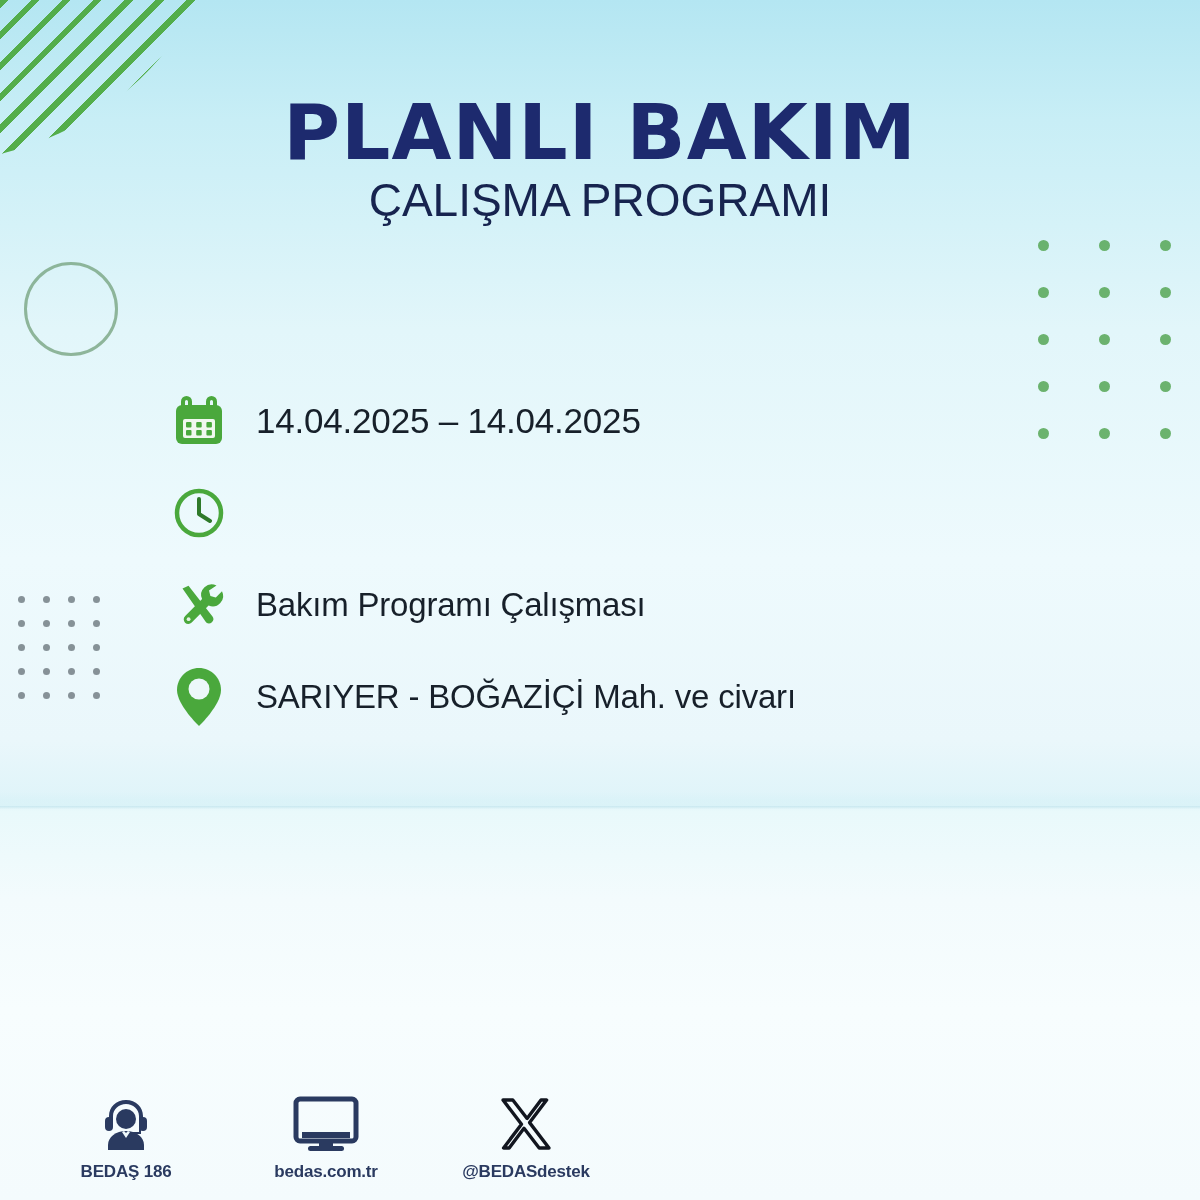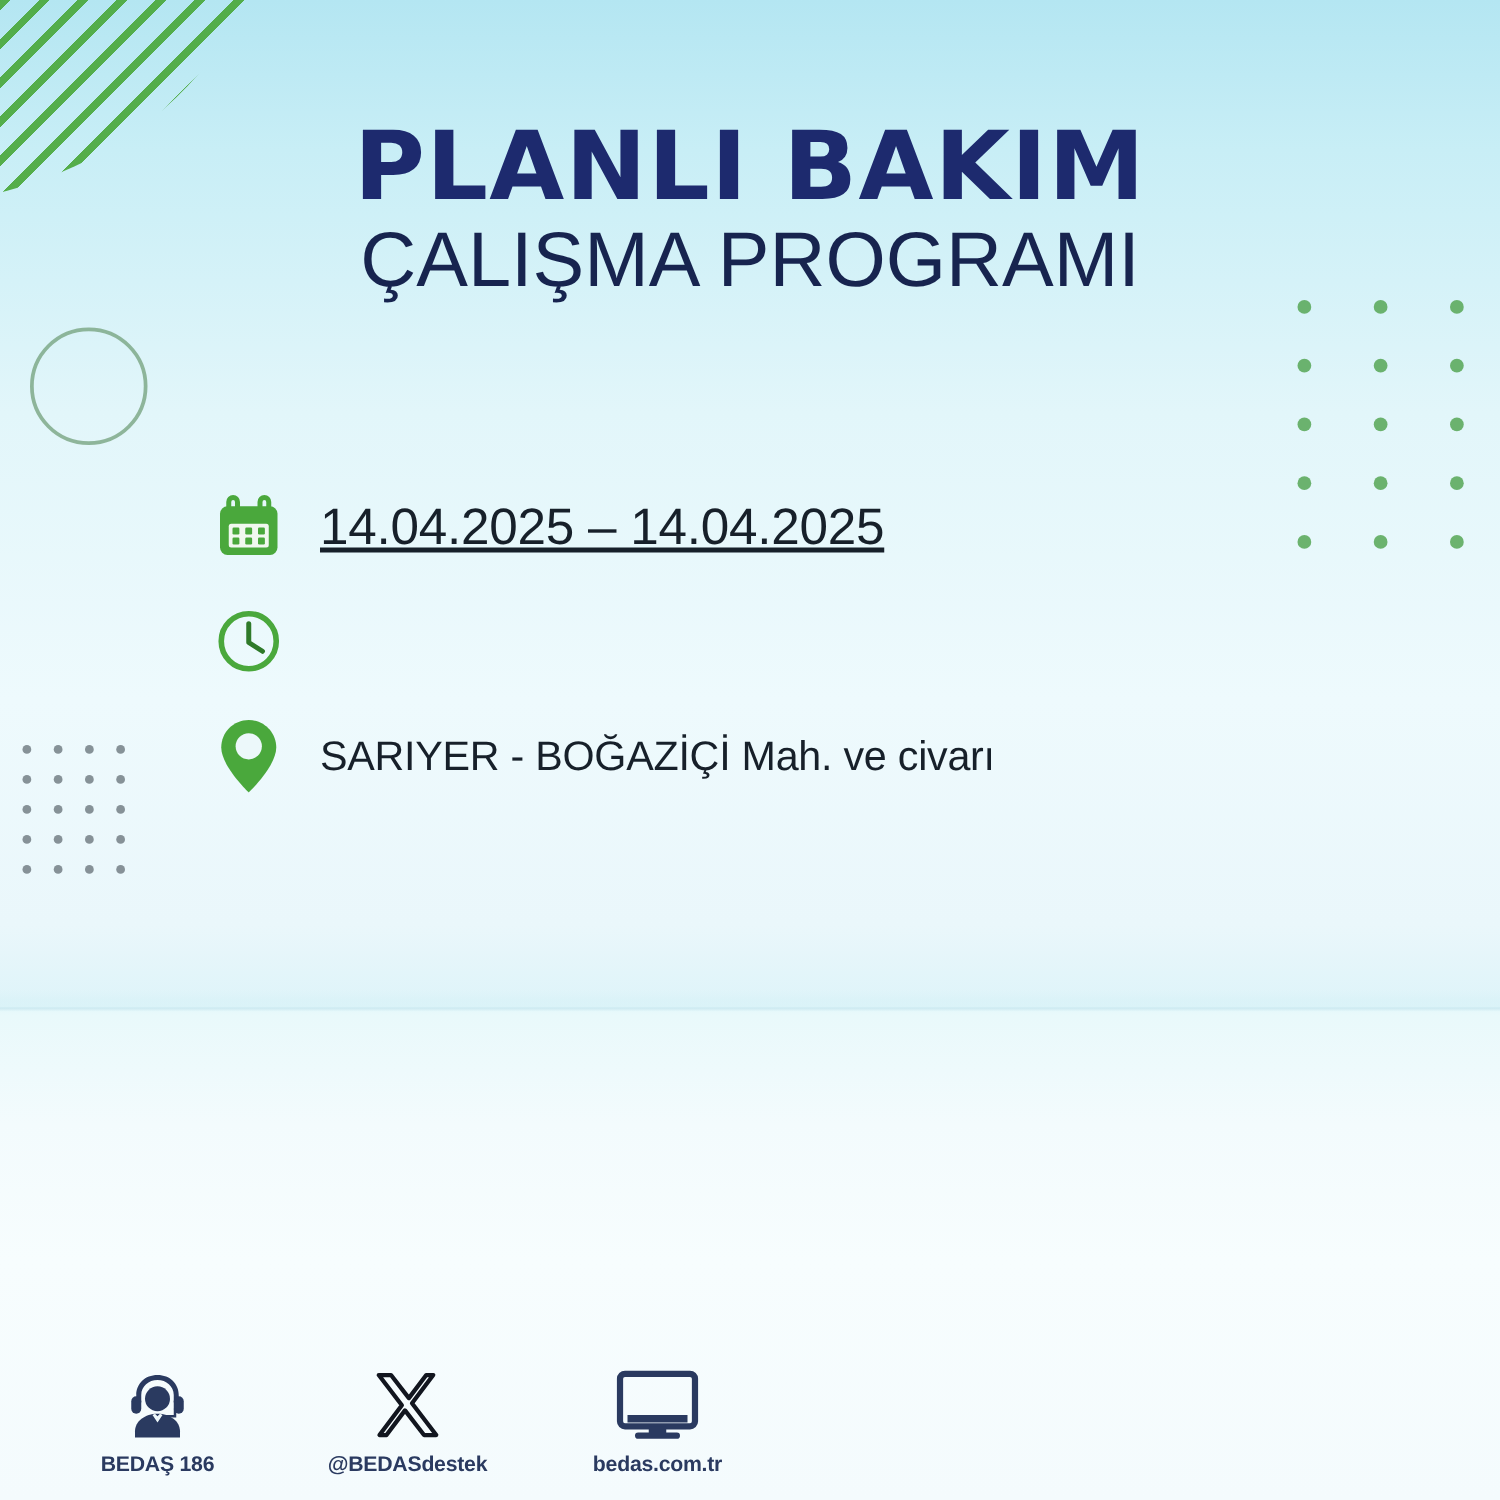--- a/index.html
+++ b/index.html
@@ -126,21 +126,21 @@
     font-size: 76px;
     font-weight: 700;
     letter-spacing: 1px;
     color: #1d2a6e;
     line-height: 0.98;
     margin: 0;
     transform: scaleX(1.02);
   }
   .title-sub {
     font-family: "Liberation Sans", sans-serif;
-    font-size: 62px;
+    font-size: 46px;
     font-weight: 400;
     letter-spacing: 0px;
     color: #17244f;
     line-height: 1.05;
     margin: 6px 0 0 0;
     text-align: center;
   }
 
   
   .info-list {
@@ -165,21 +165,21 @@
   }
   .info-icon svg { display: block; }
   .info-text {
     margin-left: 26px;
     font-family: "Liberation Sans", sans-serif;
     font-size: 34px;
     color: #17202a;
     white-space: nowrap;
     letter-spacing: -.2px;
   }
-  .info-row.date   .info-text { font-size: 41px; text-decoration: underline; }
+  .info-row.date   .info-text { font-size: 35px; }
   .info-row.time   .info-text { font-size: 35px; }
   .info-row.work   .info-text { font-size: 33px; }
   .info-row.place  .info-text { font-size: 33px; }
 
   
   .footer {
     position: absolute;
     left: 0;
     right: 0;
     bottom: 0;
@@ -325,20 +325,35 @@
 
     <div class="info-row time">
       <span class="info-icon">
         <svg width="52" height="52" viewBox="0 0 52 52">
           <circle cx="26" cy="26" r="22" fill="none" stroke="#4aa83c" stroke-width="4.5"></circle>
           <path d="M26 12 L26 27 L37 34" fill="none" stroke="#2f7a2a" stroke-width="4" stroke-linecap="round" stroke-linejoin="round"></path>
         </svg>
       </span>
     </div>
 
+    <div class="info-row work">
+      <span class="info-icon">
+        <svg width="56" height="56" viewBox="0 0 56 56">
+          <g stroke="#4aa83c" fill="#4aa83c">
+            <path d="M41 7 L47 13 L36 24 L30 18 Z" opacity="0"></path>
+
+            <path d="M45.5 8.5 a10.5 10.5 0 0 0 -14.4 13.6 L14.2 39 a4.6 4.6 0 1 0 6.5 6.5 L37.6 28.6 A10.5 10.5 0 0 0 51 14.2 l-6.2 6.2 -5.4 -1.4 -1.4 -5.4 z" fill="#4aa83c" stroke="none"></path>
+            <circle cx="17.6" cy="42.2" r="1.9" fill="#ffffff" stroke="none" opacity=".85"></circle>
+
+            <path d="M11.5 11.5 L17.5 8.8 L41.5 39.5 a4.4 4.4 0 0 1 -6.3 6 z" fill="#4aa83c" stroke="none"></path>
+          </g>
+        </svg>
+      </span>
+      <span class="info-text">Bakım Programı Çalışması</span>
+    </div>
 
     <div class="info-row place">
       <span class="info-icon">
         <svg width="50" height="62" viewBox="0 0 50 62">
           <path d="M25 2 C12.8 2 3 11.8 3 24 C3 39 25 60 25 60 C25 60 47 39 47 24 C47 11.8 37.2 2 25 2 Z" fill="#4aa83c"></path>
           <circle cx="25" cy="23" r="10.5" fill="#ecf8fa"></circle>
         </svg>
       </span>
       <span class="info-text">SARIYER - BOĞAZİÇİ Mah. ve civarı</span>
     </div>
@@ -359,37 +374,37 @@
             <path d="M28 37 c-10 0-18 6-18 14 v5 h36 v-5 c0-8-8-14-18-14z" fill="#2a3a60"></path>
             <path d="M24 38 l4 6 4 -6 -2 -1 -2 2 -2 -2z" fill="#eef8fb"></path>
             <path d="M41 33 v5 h-7 v2 h9 v-7z" fill="#2a3a60"></path>
           </svg>
         </span>
         <div class="caption">BEDAŞ 186</div>
       </div>
 
       <div class="contact">
         <span class="glyph">
-          <svg width="58" height="56" viewBox="0 0 58 56">
-            <path d="M6 4 L24.5 28.2 L6.6 52 L12.2 52 L27 32.3 L42.2 52 L52 52 L32.6 26.6 L49.6 4 L44 4 L30.1 22.5 L15.8 4 Z" fill="none" stroke="#12161f" stroke-width="3.4" stroke-linejoin="round"></path>
-          </svg>
-        </span>
-        <div class="caption">@BEDASdestek</div>
-      </div>
-
-      <div class="contact">
-        <span class="glyph">
           <svg width="66" height="56" viewBox="0 0 66 56">
             <rect x="3" y="3" width="60" height="42" rx="4" fill="none" stroke="#2a3a60" stroke-width="5"></rect>
             <rect x="9" y="36" width="48" height="6" fill="#2a3a60"></rect>
             <rect x="26" y="45" width="14" height="6" fill="#2a3a60"></rect>
             <rect x="15" y="50" width="36" height="5" rx="2.5" fill="#2a3a60"></rect>
           </svg>
         </span>
         <div class="caption">bedas.com.tr</div>
       </div>
 
+      <div class="contact">
+        <span class="glyph">
+          <svg width="58" height="56" viewBox="0 0 58 56">
+            <path d="M6 4 L24.5 28.2 L6.6 52 L12.2 52 L27 32.3 L42.2 52 L52 52 L32.6 26.6 L49.6 4 L44 4 L30.1 22.5 L15.8 4 Z" fill="none" stroke="#12161f" stroke-width="3.4" stroke-linejoin="round"></path>
+          </svg>
+        </span>
+        <div class="caption">@BEDASdestek</div>
+      </div>
+
     </div>
 
 
   </div>
 
 </div>
 
 </body></html>

